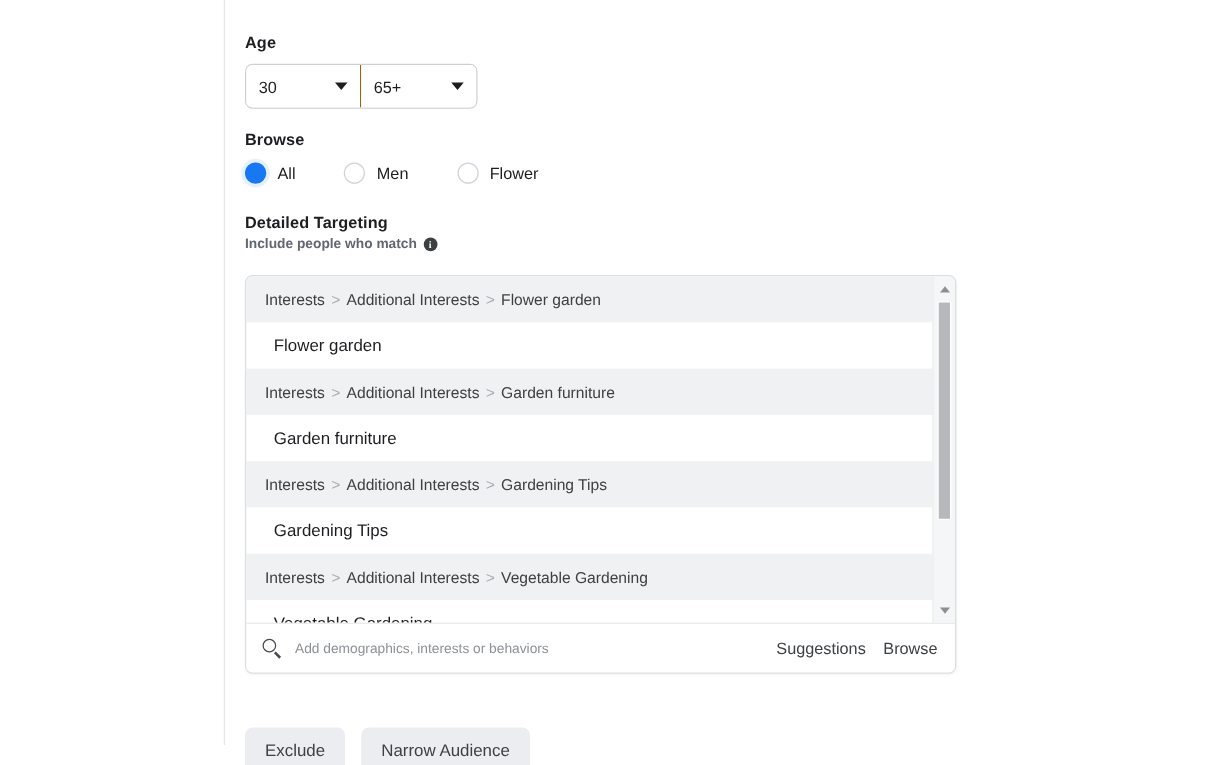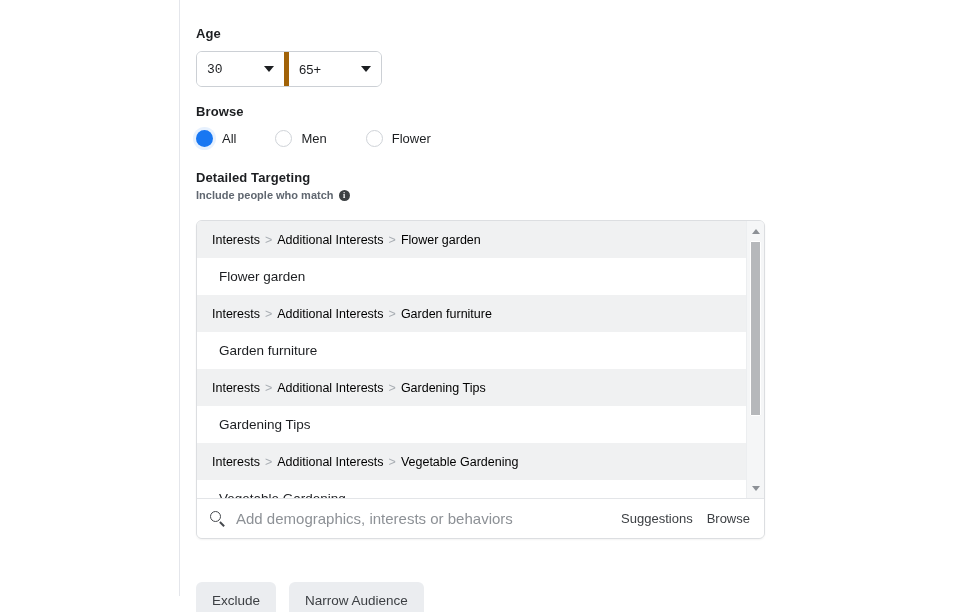--- a/index.html
+++ b/index.html
@@ -39,21 +39,21 @@
   }
   .sel {
     position: relative;
     display: flex; align-items: center;
     height: 100%;
     padding: 0 10px;
     font-size: 13px; color: #1c1e21;
     cursor: pointer;
     background: #fff;
   }
-  .sel-a { width: 93px; border-right: 5px solid #a16207; font-family: Liberation Mono, monospace; }
+  .sel-a { width: 93px; border-right: 1px solid #a16207; }
   .sel-b { width: 93px; gap: 30px; }
   .sel .val { flex: 1; }
   .caret {
     width: 0; height: 0;
     border-left: 5px solid transparent;
     border-right: 5px solid transparent;
     border-top: 6px solid #1c1e21;
     margin-left: 6px;
   }
 
@@ -108,21 +108,21 @@
   }
   .crumb-row {
     height: 37px;
     display: flex; align-items: center;
     padding-left: 15px;
     background: #f0f1f2;
     font-size: 12.5px;
     cursor: pointer;
     white-space: nowrap;
   }
-  .crumb-part { color: #000000; }
+  .crumb-part { color: #404040; }
   .crumb-sep { color: #a8adb3; margin: 0 5px; }
   .item-row {
     height: 37px;
     margin: 0 18px 0 0;
     display: flex; align-items: center;
     padding-left: 22px;
     background: #ffffff;
     font-size: 13.5px; color: #1c1e21;
     cursor: pointer;
     white-space: nowrap;
@@ -176,21 +176,21 @@
   }
   .mag .handle {
     position:absolute; left: 9.5px; top: 10px;
     width: 6px; height: 1.7px; background: #45484d;
     transform: rotate(45deg); transform-origin: left center;
   }
   .search-input {
     flex: 1;
     border: none; outline: none;
     font-family: "Liberation Sans", sans-serif;
-    font-size: 15px; color: #1c1e21;
+    font-size: 11px; color: #1c1e21;
     background: transparent;
   }
   .search-input::placeholder { color: #8d9196; }
   .sr-link {
     font-size: 13px; color: #3d4044; margin-left: 14px; cursor: pointer;
     white-space: nowrap;
   }
 
   
   .btn-row { position: absolute; left: 0; top: 582px; display: flex; }

